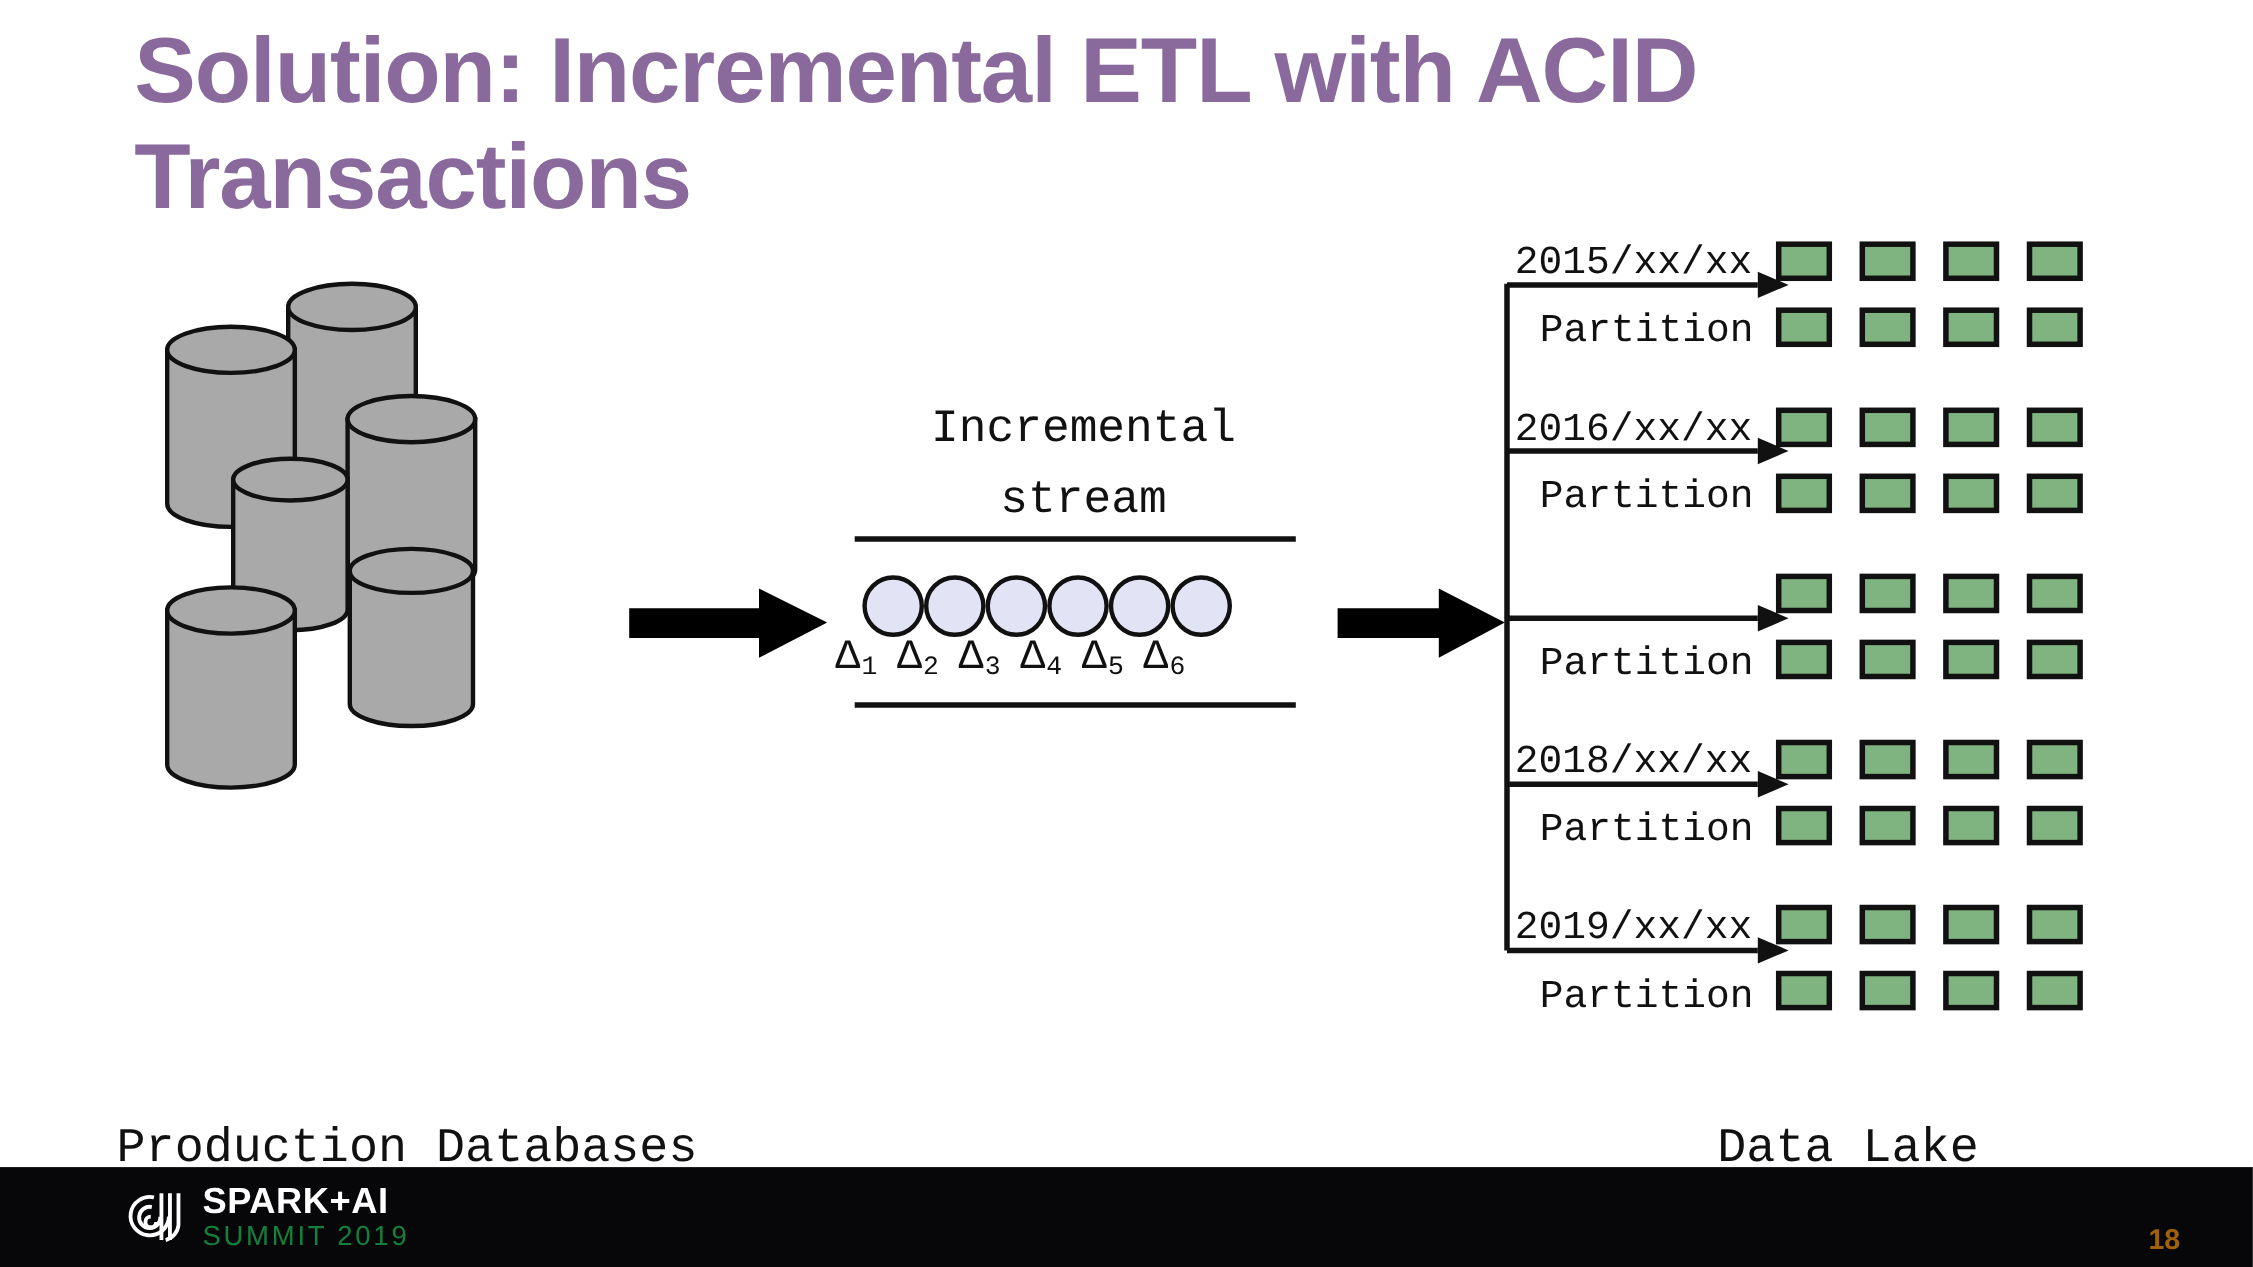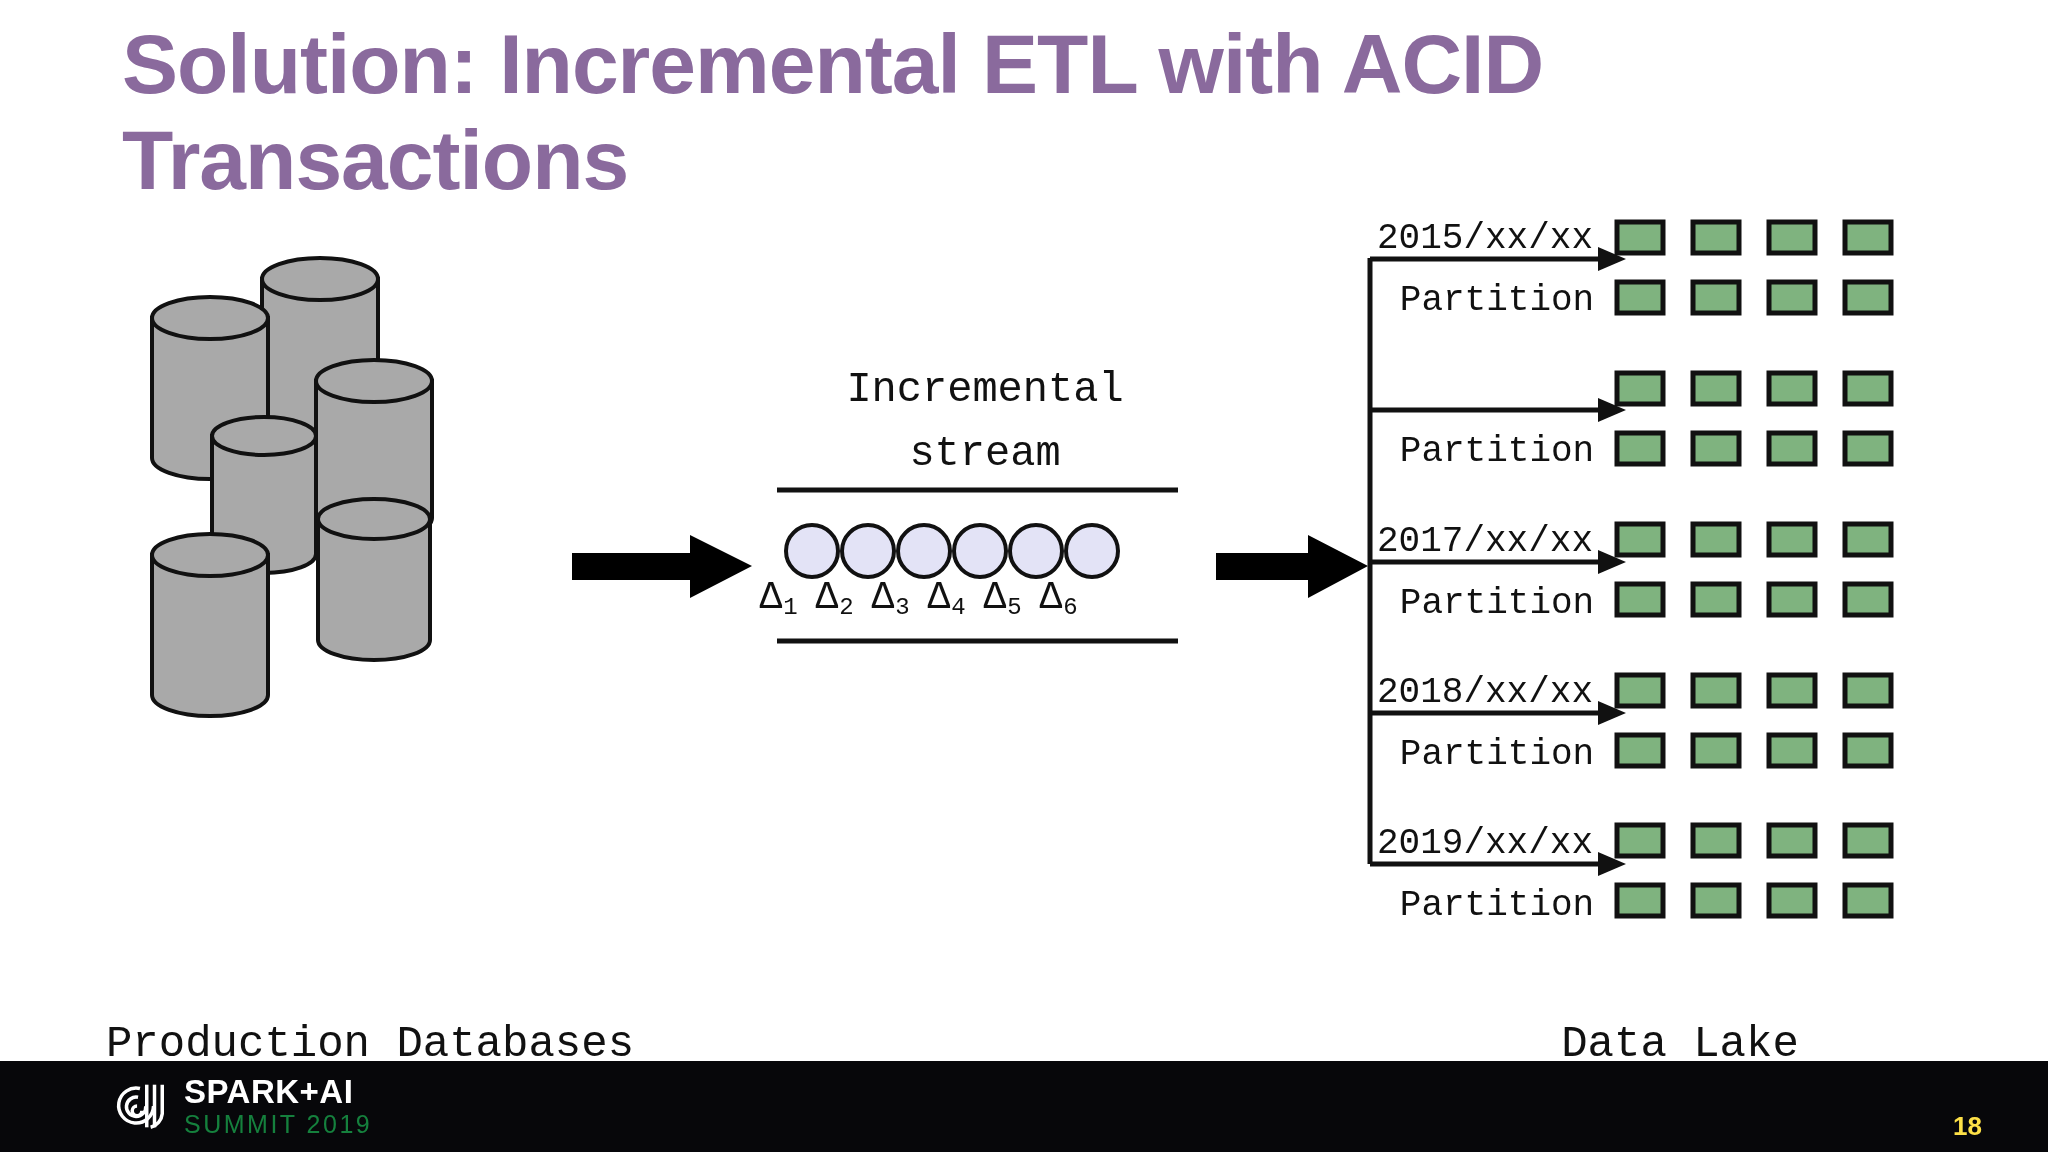--- a/index.html
+++ b/index.html
@@ -61,21 +61,21 @@
     font-family:"Liberation Sans",sans-serif;font-weight:bold;
     font-size:33px;color:#fff;letter-spacing:.5px;
   }
   .logo-bot{
     font-family:"Liberation Sans",sans-serif;font-weight:normal;
     font-size:25px;color:#15803d;letter-spacing:2.5px;margin-top:4px;
   }
   .pagenum{
     position:absolute;right:66px;top:50px;
     font-family:"Liberation Sans",sans-serif;font-weight:bold;
-    font-size:26px;color:#fde047;
+    font-size:26px;color:#a16207;
   }
 </style>
 </head>
 <body>
 
 <div class="slide">
 
   <div class="title">Solution: Incremental ETL with ACID Transactions</div>
 
   <div class="canvas">
@@ -246,23 +246,23 @@
       <div class="delta serif" style="left:31px"><span>Δ</span><sub>2</sub></div>
       <div class="delta serif" style="left:87px"><span>Δ</span><sub>3</sub></div>
       <div class="delta serif" style="left:143px"><span>Δ</span><sub>4</sub></div>
       <div class="delta serif" style="left:199px"><span>Δ</span><sub>5</sub></div>
       <div class="delta serif" style="left:255px"><span>Δ</span><sub>6</sub></div>
     </div>
 
     <div class="year-label serif" style="left:1370px;top:218px">2015/xx/xx</div>
     <div class="part-label serif" style="left:1382px;top:280px">Partition</div>
 
+    <div class="year-label serif" style="left:1370px;top:370px">2016/xx/xx</div>
     <div class="part-label serif" style="left:1382px;top:431px">Partition</div>
 
-    <div class="year-label serif" style="left:1370px;top:521px">2017/xx/xx</div>
     <div class="part-label serif" style="left:1382px;top:583px">Partition</div>
 
     <div class="year-label serif" style="left:1370px;top:672px">2018/xx/xx</div>
     <div class="part-label serif" style="left:1382px;top:734px">Partition</div>
 
     <div class="year-label serif" style="left:1370px;top:823px">2019/xx/xx</div>
     <div class="part-label serif" style="left:1382px;top:885px">Partition</div>
 
     <div class="cap cap-left serif">Production Databases</div>
     <div class="cap cap-right serif">Data Lake</div>

